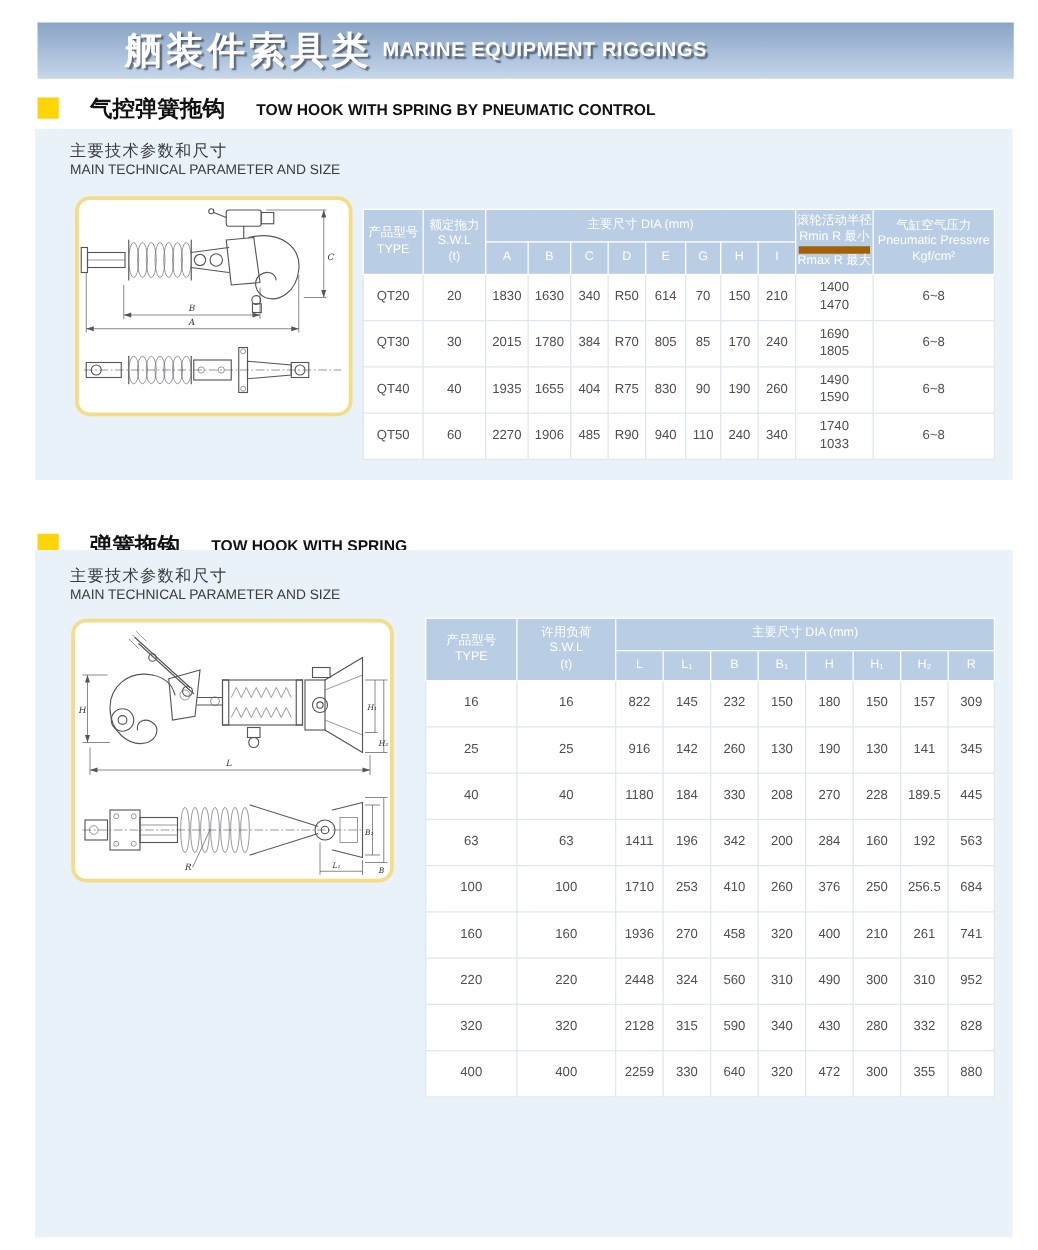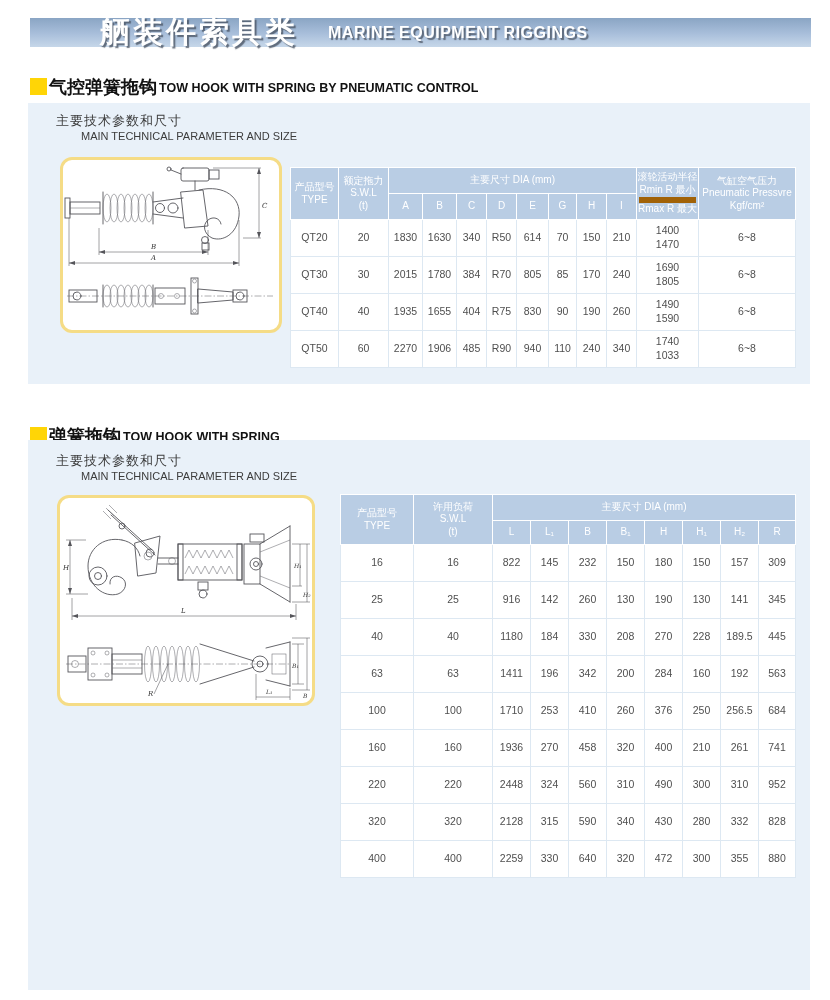--- a/index.html
+++ b/index.html
@@ -1,37 +1,37 @@
 <!DOCTYPE html>
 <html><head>
 <meta charset="utf-8">
 <style>
   html,body{margin:0;padding:0;background:#fff;}
   body{font-family:"Liberation Sans","DejaVu Sans",sans-serif;}
   .page{position:relative;width:830px;height:1000px;background:#ffffff;overflow:hidden;}
 
   
-  .banner{position:absolute;left:30px;top:18px;width:781px;height:29px;
+  .banner{position:absolute;left:30px;top:18px;width:781px;height:45px;
     background:linear-gradient(180deg,#8aa5c4 0%,#a9bfdb 55%,#c6d7e9 100%);
-    display:flex;align-items:center;padding-left:70px;box-sizing:border-box;gap:30px;}
+    display:flex;align-items:center;padding-left:70px;box-sizing:border-box;gap:8px;}
   .banner .cn{font-size:30px;font-weight:bold;color:#ffffff;letter-spacing:3px;
     text-shadow:2px 2px 1px rgba(72,82,98,.8);}
   .banner .en{font-size:16px;font-weight:bold;color:#ffffff;letter-spacing:.5px;
     text-shadow:2px 2px 1px rgba(72,82,98,.8);}
 
   
-  .sec-head{position:absolute;left:30px;display:flex;align-items:flex-end;gap:2px;}
+  .sec-head{position:absolute;left:30px;display:flex;align-items:flex-end;gap:25px;}
   .sec-head .bullet{width:17px;height:17px;background:#ffd506;margin-bottom:1px;}
   .sec-head .cn{font-size:18px;font-weight:bold;color:#121212;line-height:1;}
   .sec-head .en{font-size:12.5px;font-weight:bold;color:#121212;line-height:1;padding-bottom:2px;}
 
   
   .panel{position:absolute;left:28px;width:782px;background:#e9f1f9;}
   .panel .sub-cn{position:absolute;left:28px;font-size:13px;color:#3c3c3c;letter-spacing:1px;}
-  .panel .sub-en{position:absolute;left:28px;font-size:11px;color:#3c3c3c;margin-left:25px;}
+  .panel .sub-en{position:absolute;left:28px;font-size:11px;color:#3c3c3c;}
 
   .drawbox{position:absolute;background:#ffffff;border:3px solid #f5dc86;border-radius:12px;box-sizing:border-box;}
   .drawbox svg{display:block;width:100%;height:100%;}
 
   
   table.tbl{position:absolute;border-collapse:collapse;table-layout:fixed;}
   .tbl th{background:#b9cde4;color:#ffffff;font-weight:normal;font-size:10px;
     border:1px solid #ffffff;text-align:center;vertical-align:middle;line-height:1.25;padding:1px 0;}
   .tbl td{background:#ffffff;color:#4f4f4f;font-size:10.5px;border:1px solid #dde8f2;
     text-align:center;vertical-align:middle;white-space:pre-line;line-height:1.3;}

